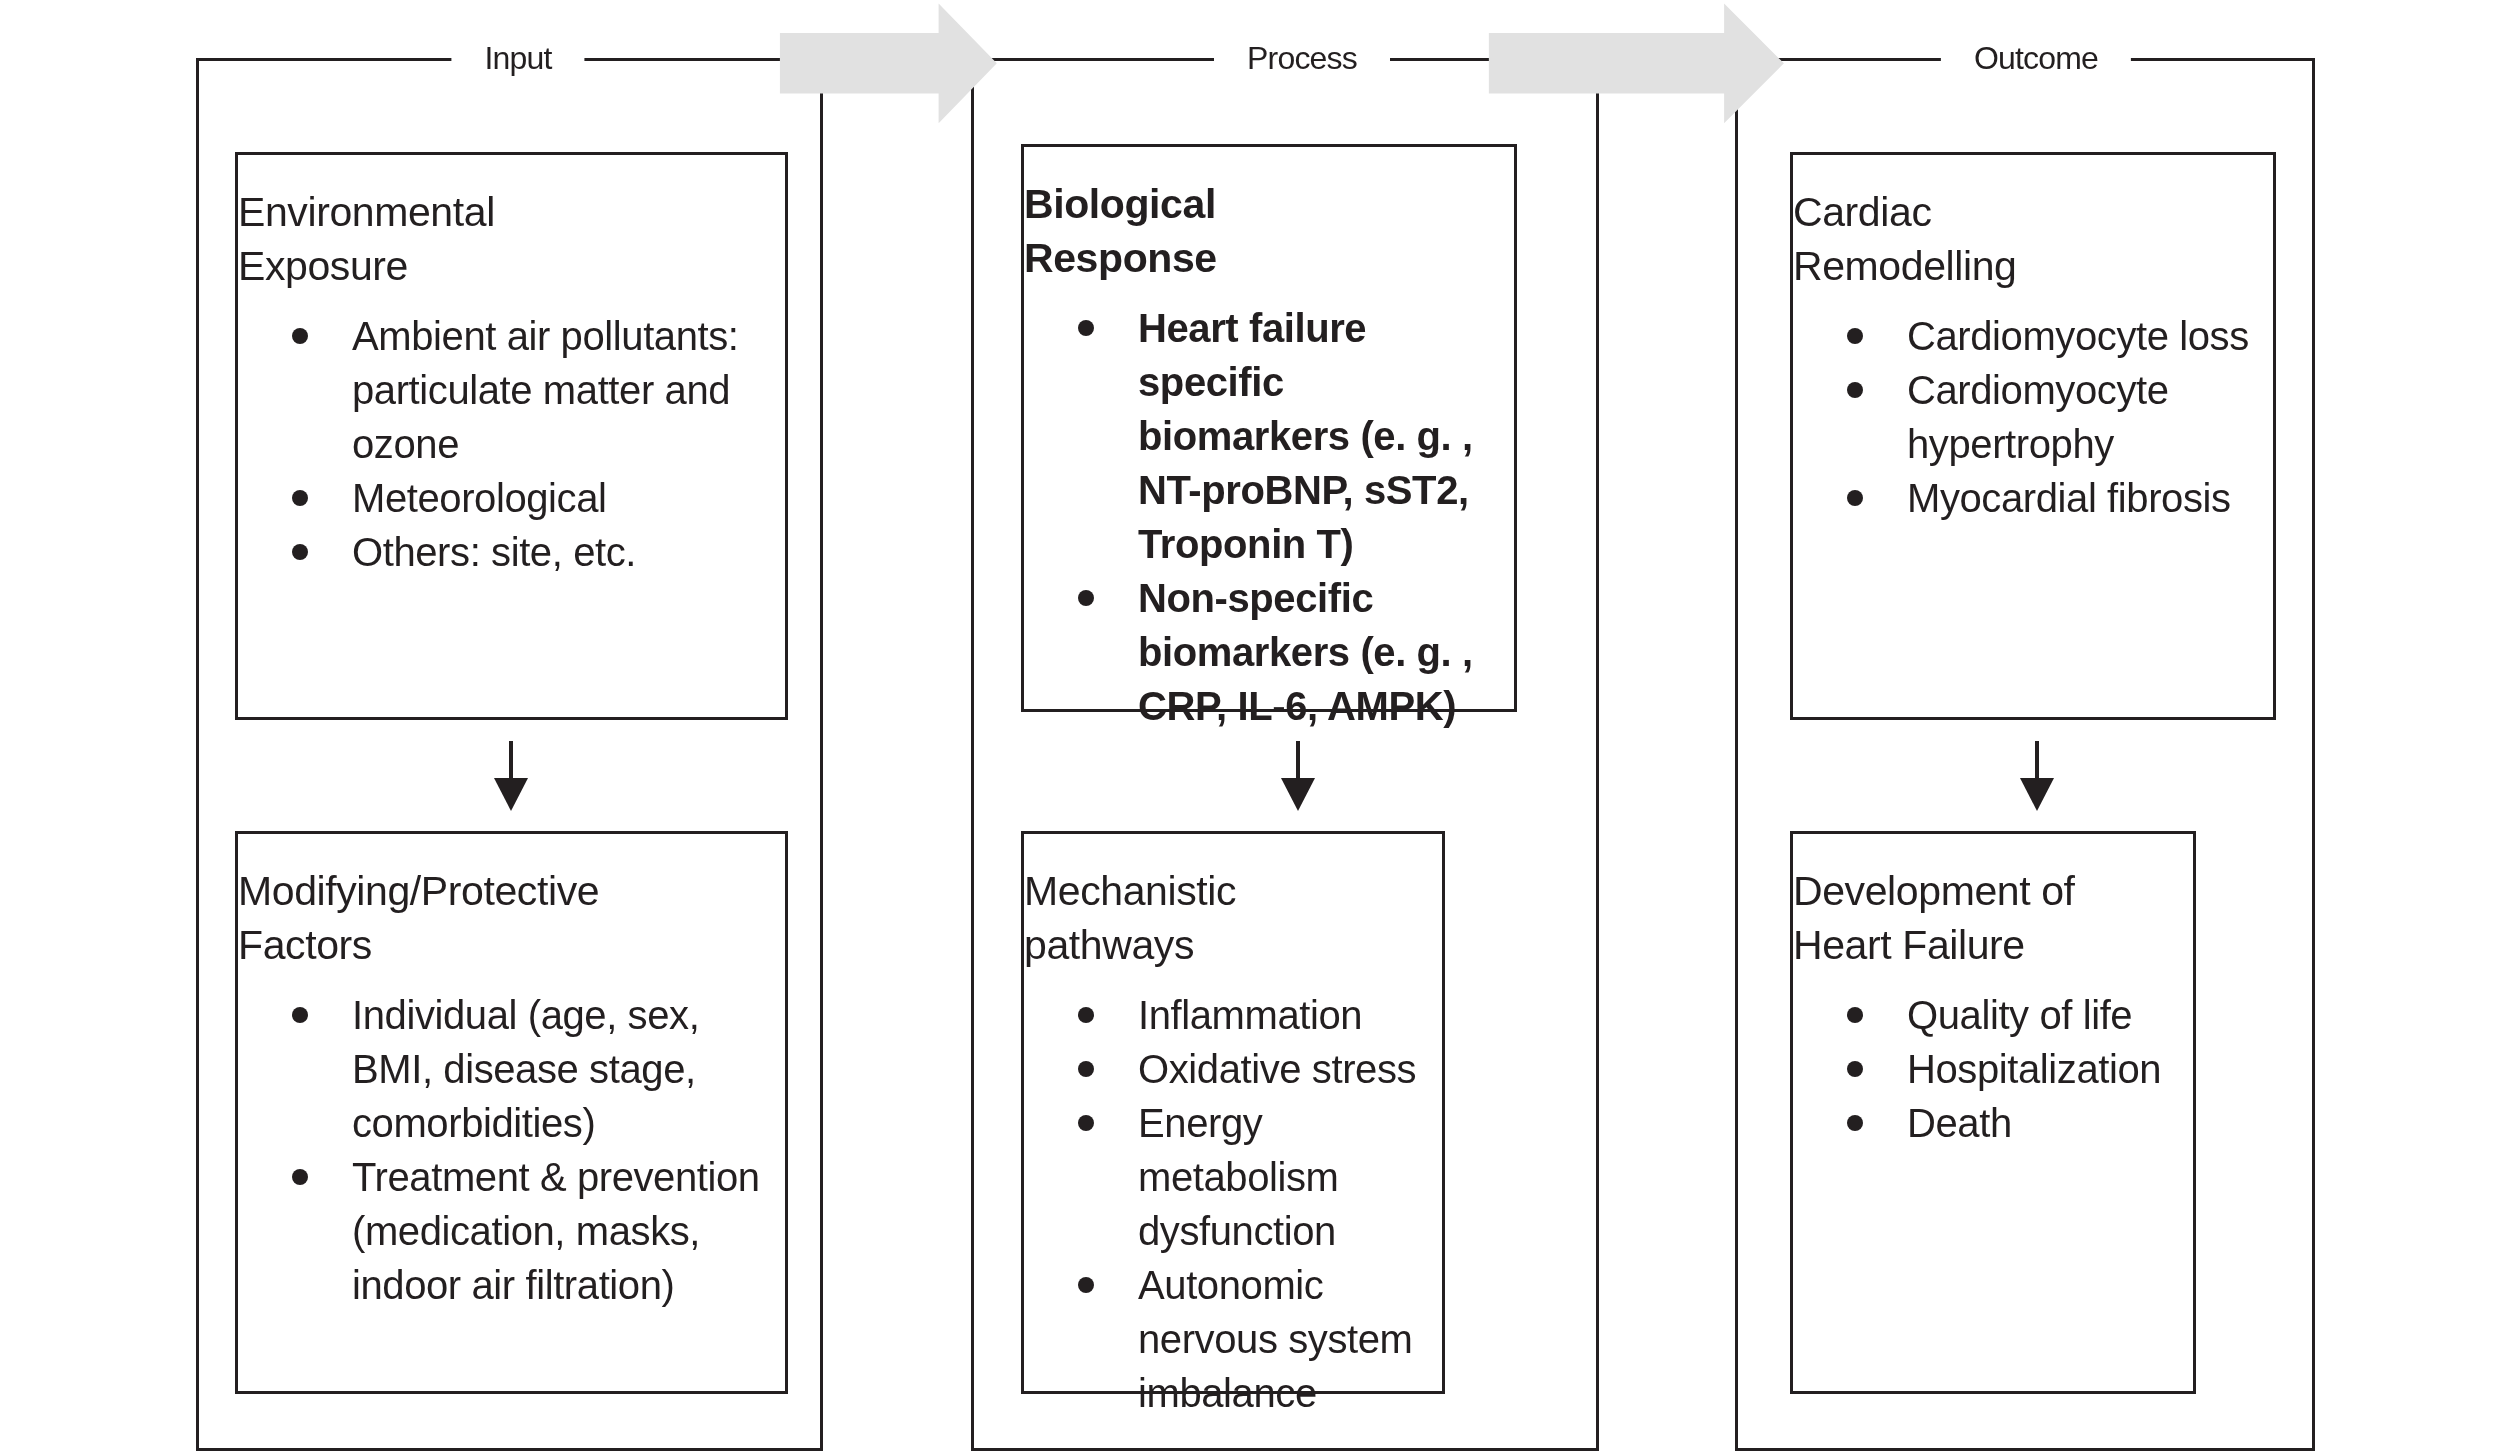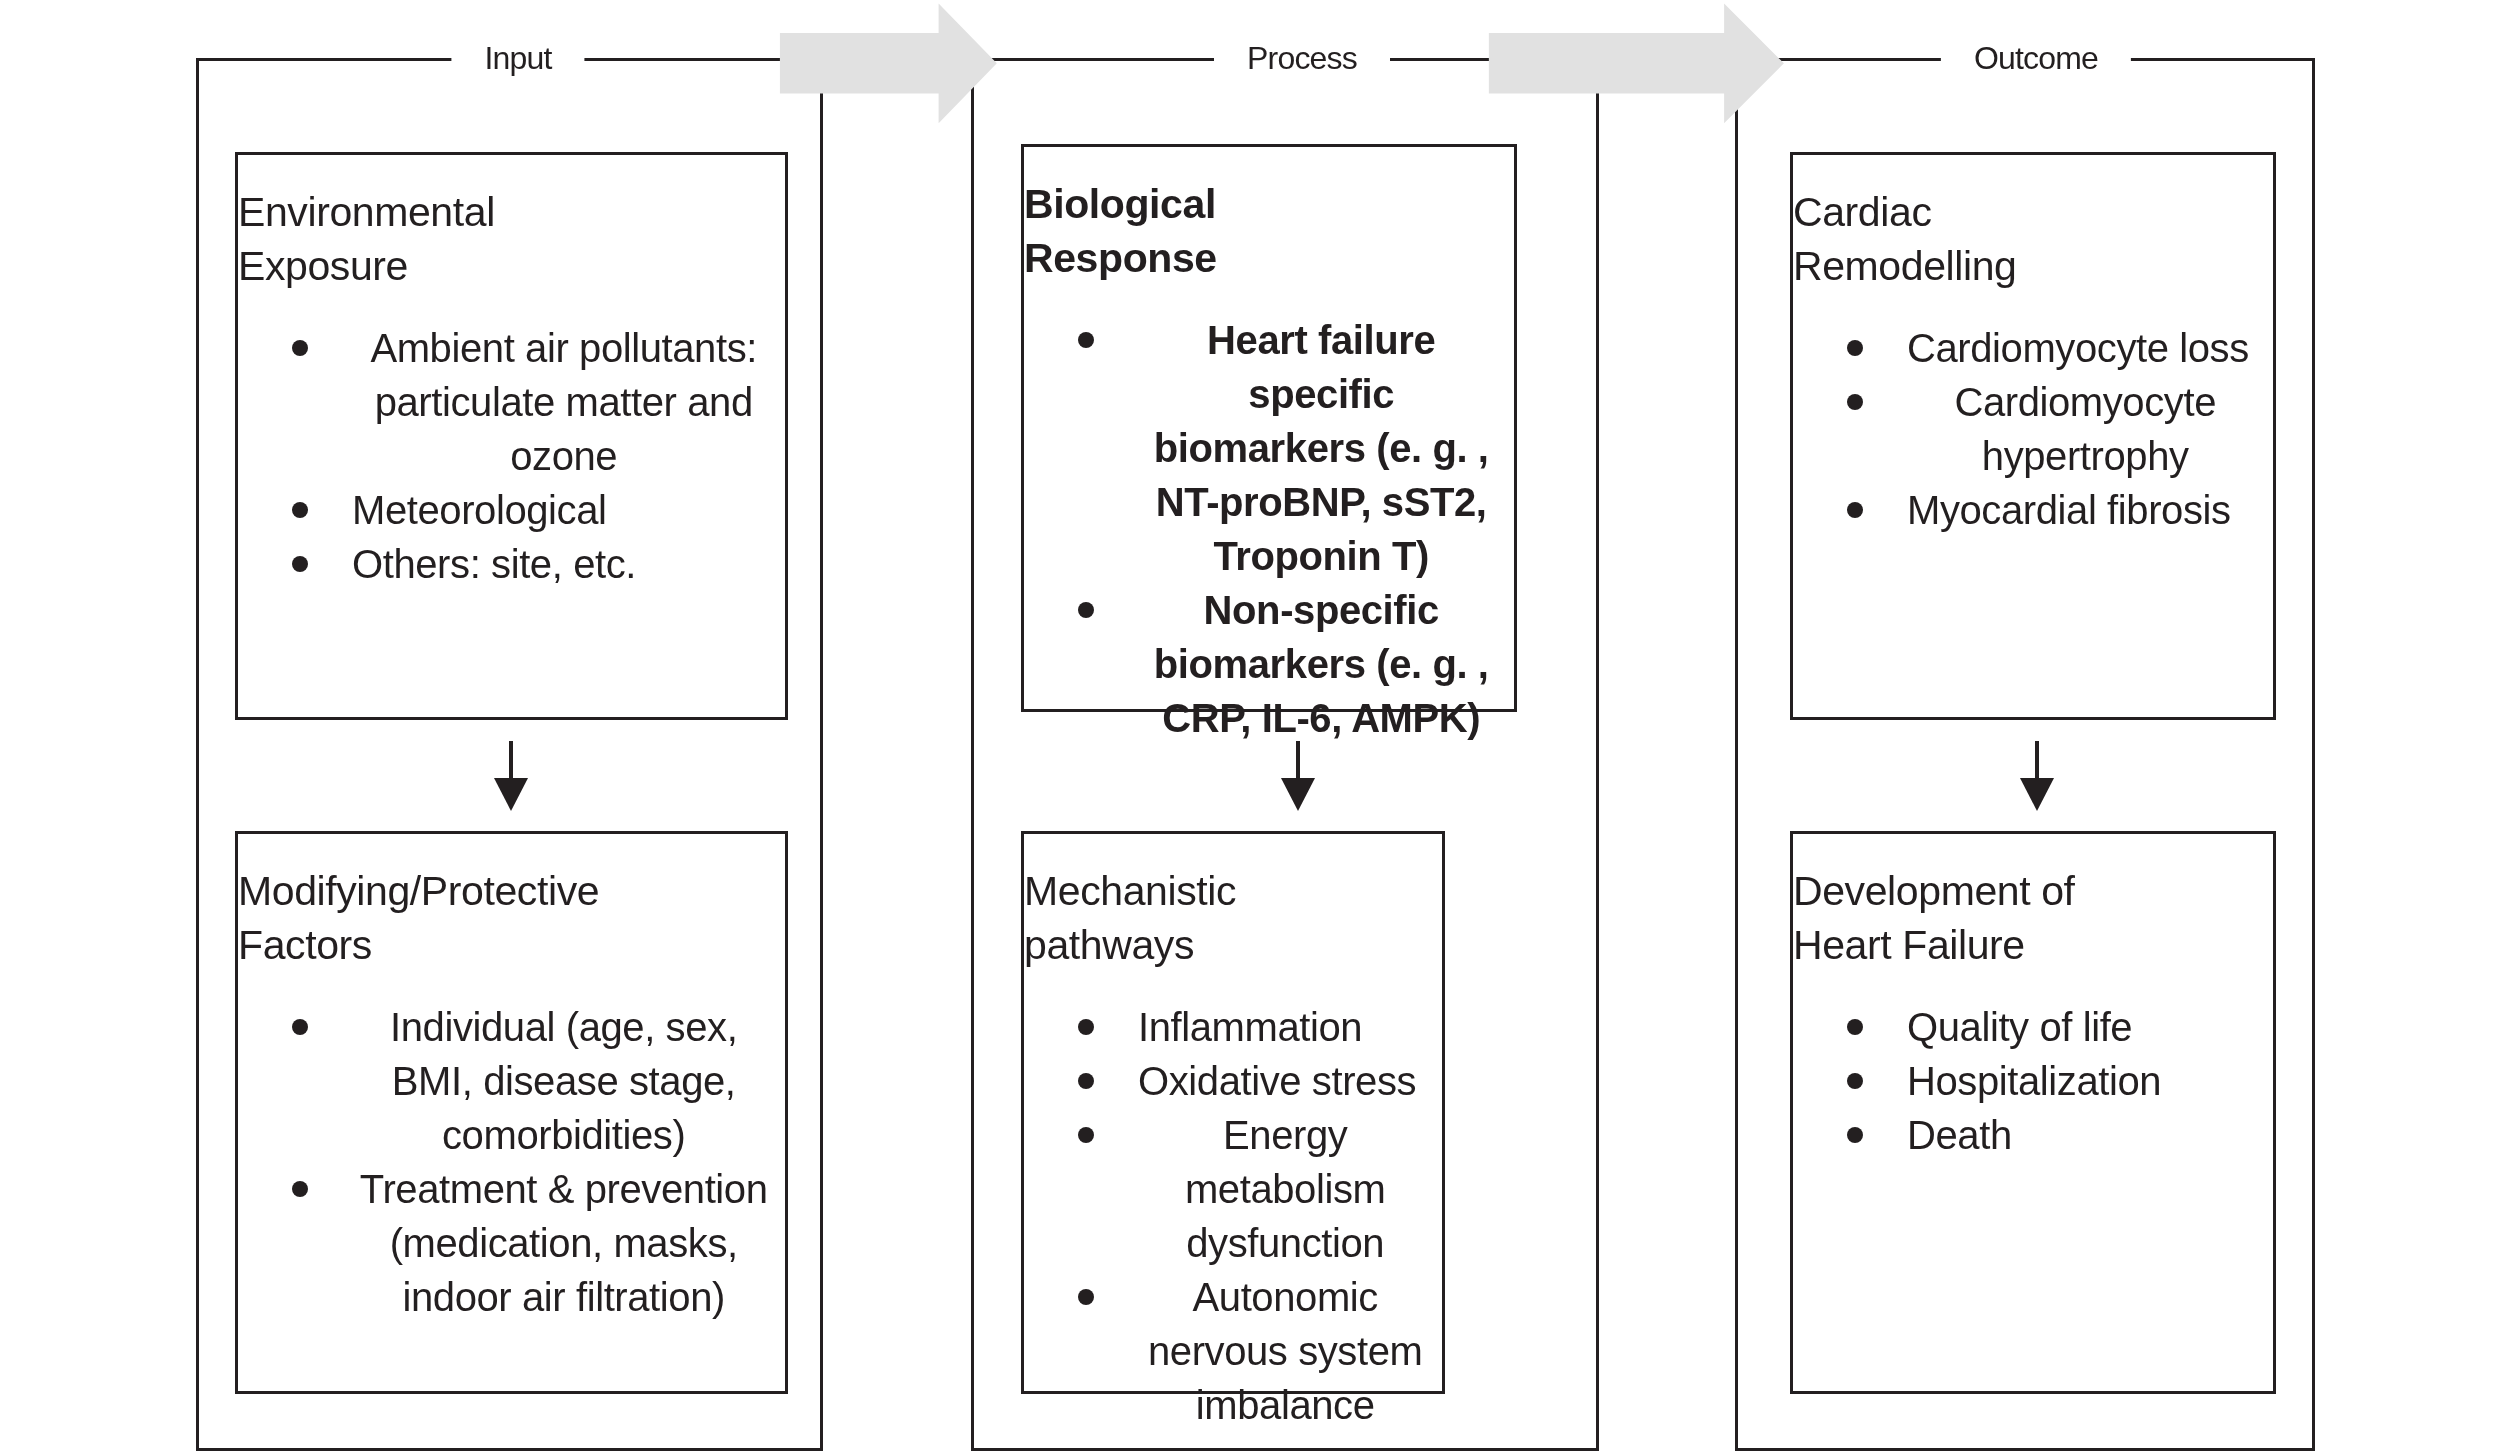--- a/index.html
+++ b/index.html
@@ -42,21 +42,21 @@
     box-sizing:border-box;
     background:var(--background);
     z-index:1;
   }
   .box-title{
     margin-top:30px;
     text-align:left;
     font-size:41px;letter-spacing:-0.4px;
     line-height:54px;
   }
-  .bullets{margin-top:28px;text-align:center;}
+  .bullets{margin-top:16px;}
   .bullet{
     display:flex;align-items:flex-start;
     padding-left:54px;padding-right:9.6px;
   }
   .dot{
     flex:none;width:16px;height:16px;border-radius:50%;
     background:var(--text_color);
     margin-top:19px;margin-right:44px;
   }
   .b-text{
@@ -199,21 +199,21 @@
         <div class="bullet">
           <span class="dot"></span>
           <span class="b-text">Myocardial fibrosis</span>
         </div>
       </div>
   </section>
   <div class="down-arrow" style="left:2037px;">
     <div class="stem"></div>
     <div class="head"></div>
   </div>
-  <section class="box" style="left:1790px;top:831px;width:486px;height:563px;">
+  <section class="box" style="left:1790px;top:831px;width:406px;height:563px;">
     <div class="box-title">
         <div class="t-line">Development of</div>
         <div class="t-line">Heart Failure</div>
       </div>
     <div class="bullets">
         <div class="bullet">
           <span class="dot"></span>
           <span class="b-text">Quality of life</span>
         </div>
         <div class="bullet">

